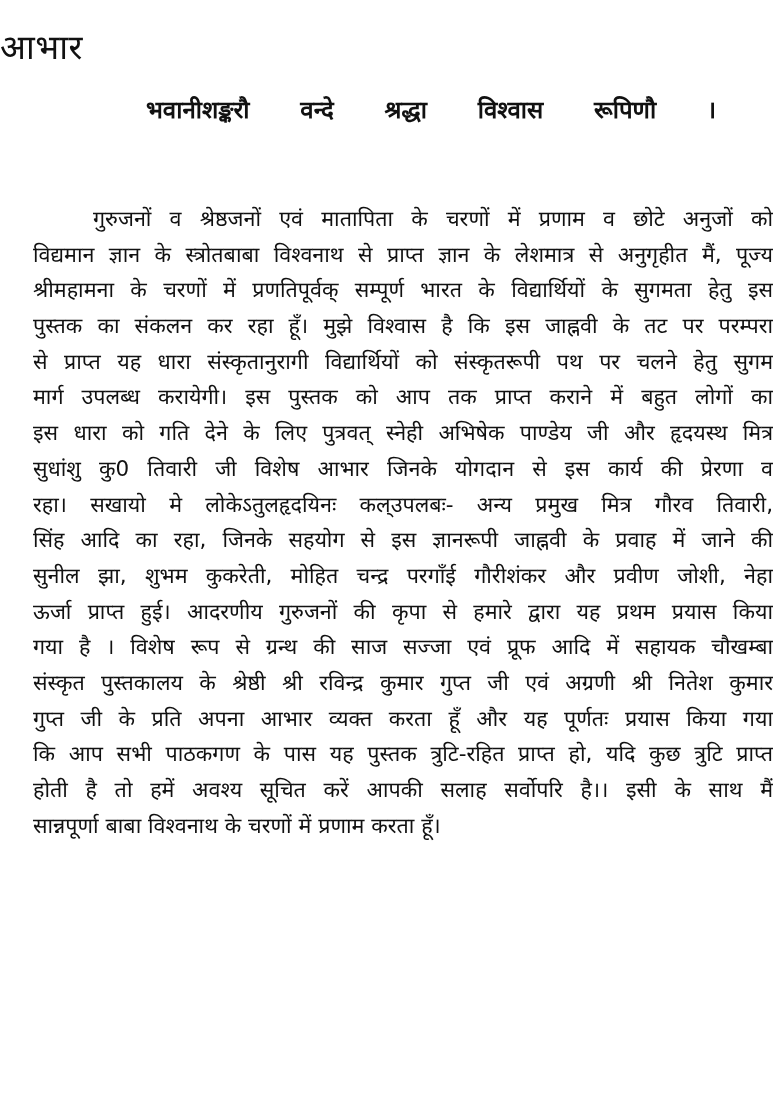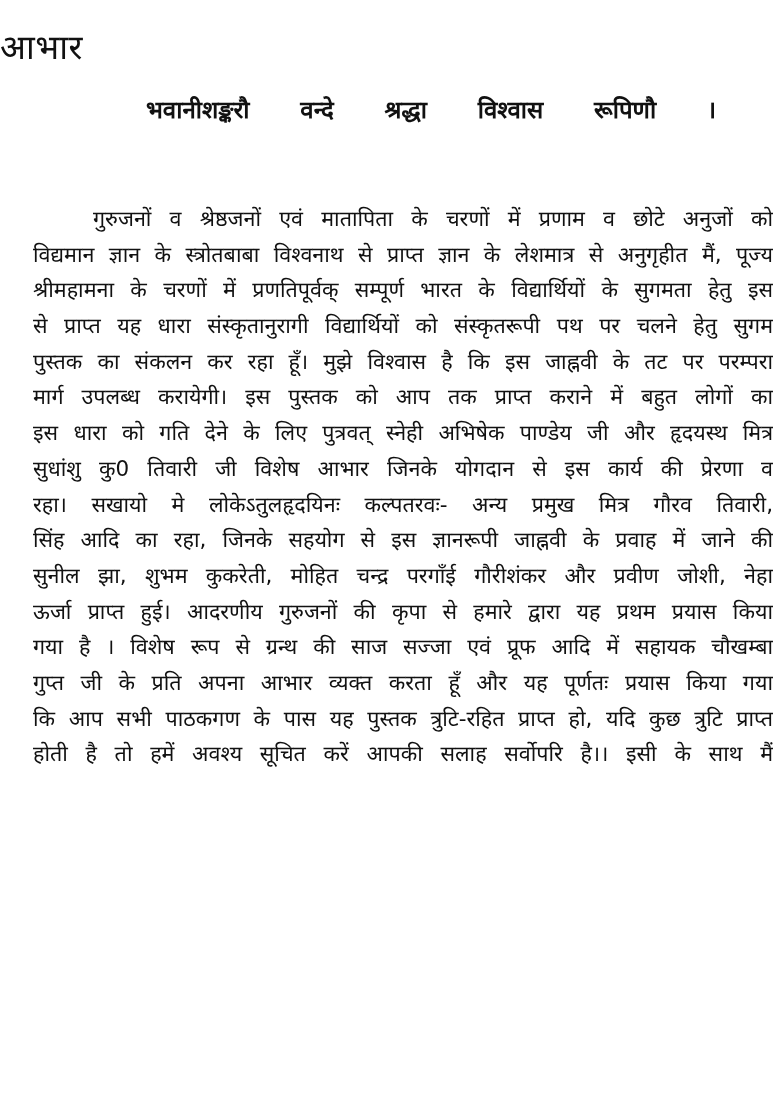--- a/index.html
+++ b/index.html
@@ -39,27 +39,29 @@
   <h1 class="title">आभार</h1>
 
   <div class="verse" style="top:90px;margin-left:36px;">
     <span class="vl v1">भवानीशङ्करौ वन्दे श्रद्धा विश्वास रूपिणौ ।</span>
   </div>
 
   <div class="body">
     <span class="ln first">गुरुजनों व श्रेष्ठजनों एवं मातापिता के चरणों में प्रणाम व छोटे अनुजों को</span>
     <span class="ln">विद्यमान ज्ञान के स्त्रोतबाबा विश्वनाथ से प्राप्त ज्ञान के लेशमात्र से अनुगृहीत मैं, पूज्य</span>
     <span class="ln">श्रीमहामना के चरणों में प्रणतिपूर्वक् सम्पूर्ण भारत के विद्यार्थियों के सुगमता हेतु इस</span>
+    <span class="ln">पुस्तक का संकलन कर रहा हूँ। मुझे विश्वास है कि इस जाह्नवी के तट पर परम्परा</span>
     <span class="ln">से प्राप्त यह धारा संस्कृतानुरागी विद्यार्थियों को संस्कृतरूपी पथ पर चलने हेतु सुगम</span>
-    <span class="ln">पुस्तक का संकलन कर रहा हूँ। मुझे विश्वास है कि इस जाह्नवी के तट पर परम्परा</span>
     <span class="ln">मार्ग उपलब्ध करायेगी। इस पुस्तक को आप तक प्राप्त कराने में बहुत लोगों का</span>
     <span class="ln">इस धारा को गति देने के लिए पुत्रवत् स्नेही अभिषेक पाण्डेय जी और हृदयस्थ मित्र</span>
     <span class="ln">सुधांशु कु0 तिवारी जी विशेष आभार जिनके योगदान से इस कार्य की प्रेरणा व</span>
-    <span class="ln">रहा। सखायो मे लोकेऽतुलहृदयिनः कल्पतरवः- अन्य प्रमुख मित्र गौरव तिवारी,</span>
+    <span class="ln">रहा। सखायो मे लोकेऽतुलहृदयिनः कल्उपलबः- अन्य प्रमुख मित्र गौरव तिवारी,</span>
     <span class="ln">सिंह आदि का रहा, जिनके सहयोग से इस ज्ञानरूपी जाह्नवी के प्रवाह में जाने की</span>
     <span class="ln">सुनील झा, शुभम कुकरेती, मोहित चन्द्र परगाँई गौरीशंकर और प्रवीण जोशी, नेहा</span>
     <span class="ln">ऊर्जा प्राप्त हुई। आदरणीय गुरुजनों की कृपा से हमारे द्वारा यह प्रथम प्रयास किया</span>
     <span class="ln">गया है । विशेष रूप से ग्रन्थ की साज सज्जा एवं प्रूफ आदि में सहायक चौखम्बा</span>
+    <span class="ln">संस्कृत पुस्तकालय के श्रेष्ठी श्री रविन्द्र कुमार गुप्त जी एवं अग्रणी श्री नितेश कुमार</span>
     <span class="ln">गुप्त जी के प्रति अपना आभार व्यक्त करता हूँ और यह पूर्णतः प्रयास किया गया</span>
     <span class="ln">कि आप सभी पाठकगण के पास यह पुस्तक त्रुटि-रहित प्राप्त हो, यदि कुछ त्रुटि प्राप्त</span>
     <span class="ln">होती है तो हमें अवश्य सूचित करें आपकी सलाह सर्वोपरि है।। इसी के साथ मैं</span>
+    <span class="ln last">सान्नपूर्णा बाबा विश्वनाथ के चरणों में प्रणाम करता हूँ।</span>
   </div>
 </div>
 
 </body></html>

